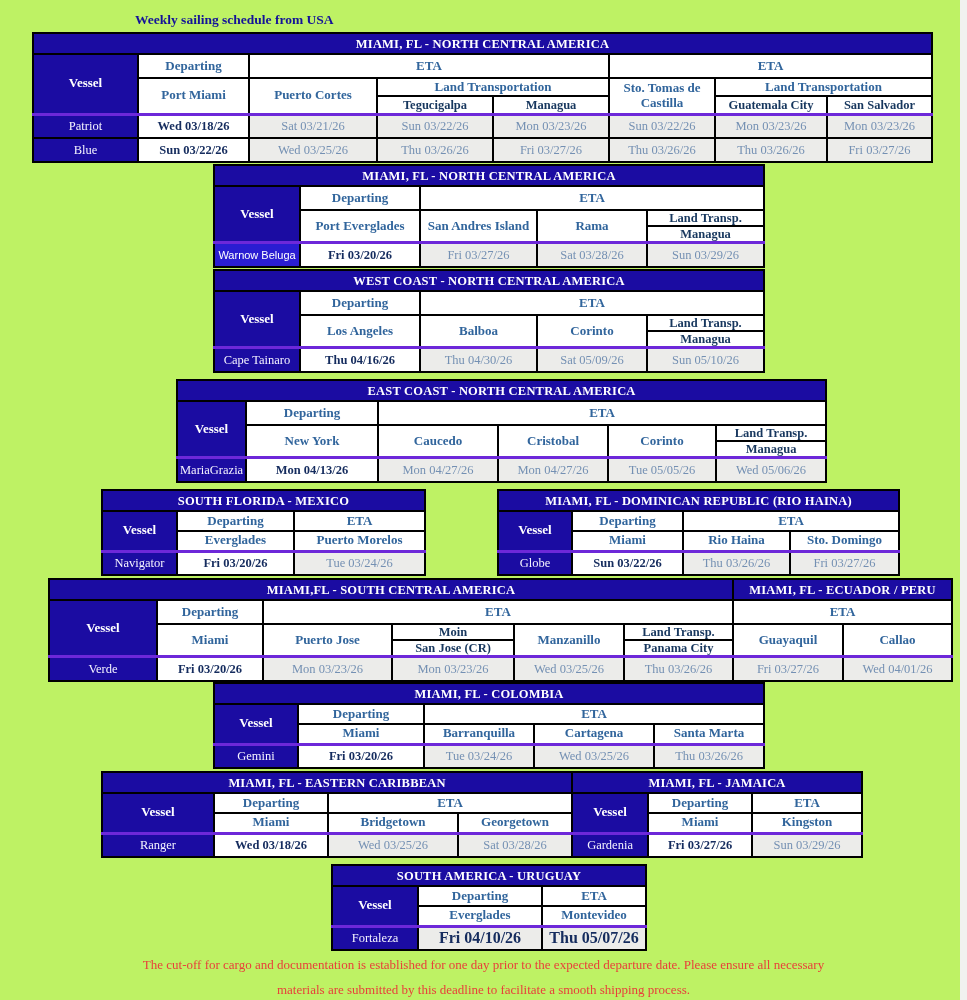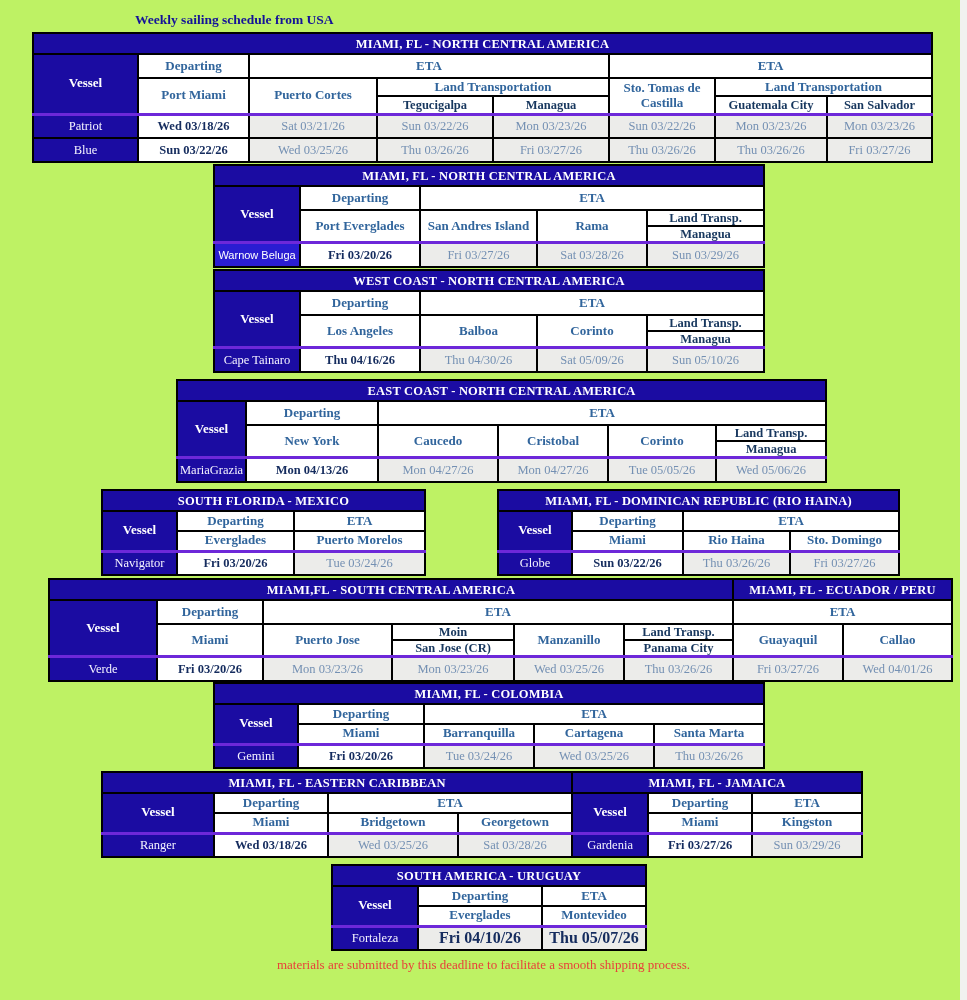--- a/index.html
+++ b/index.html
@@ -401,16 +401,17 @@
     </tr>
     <tr class="dr rd">
       <td class="vn">Fortaleza</td>
       <td class="dk">Fri 04/10/26</td>
       <td class="dk">Thu 05/07/26</td>
     </tr>
   </tbody>
     </table>
 
   <div id="footer">
+    <div>The cut-off for cargo and documentation is established for one day prior to the expected departure date. Please ensure all necessary</div>
     <div>materials are submitted by this deadline to facilitate a smooth shipping process.</div>
   </div>
 
 </div>
 
 </body></html>

